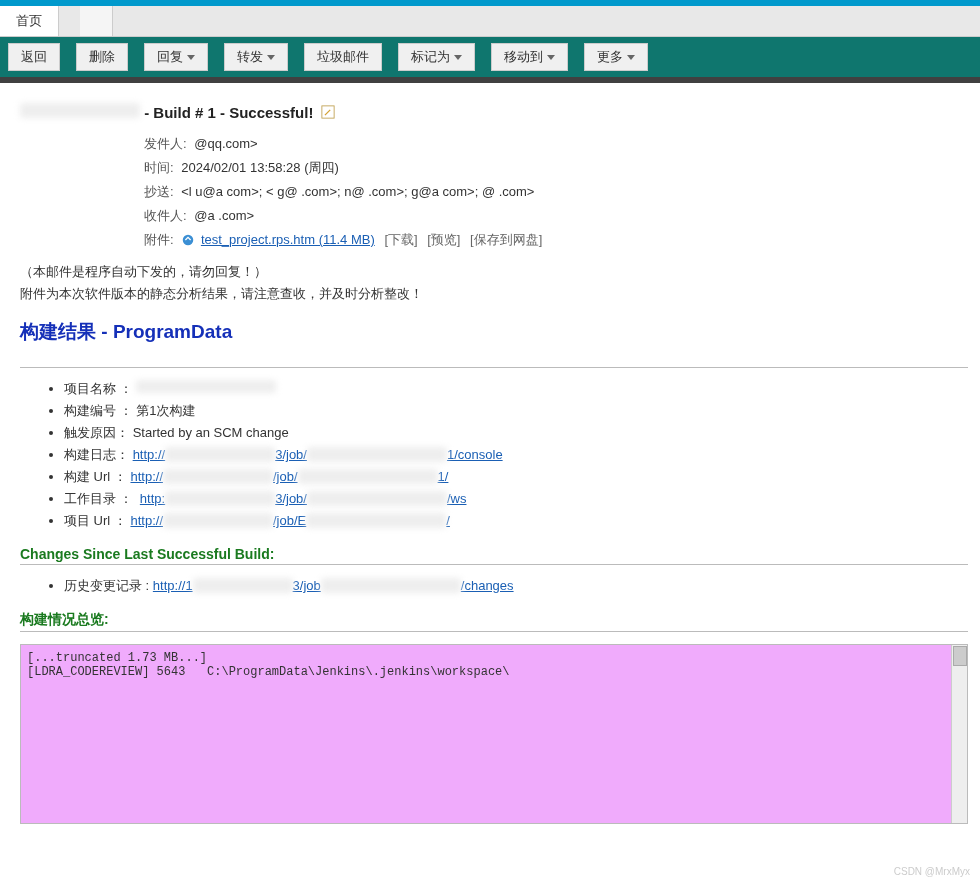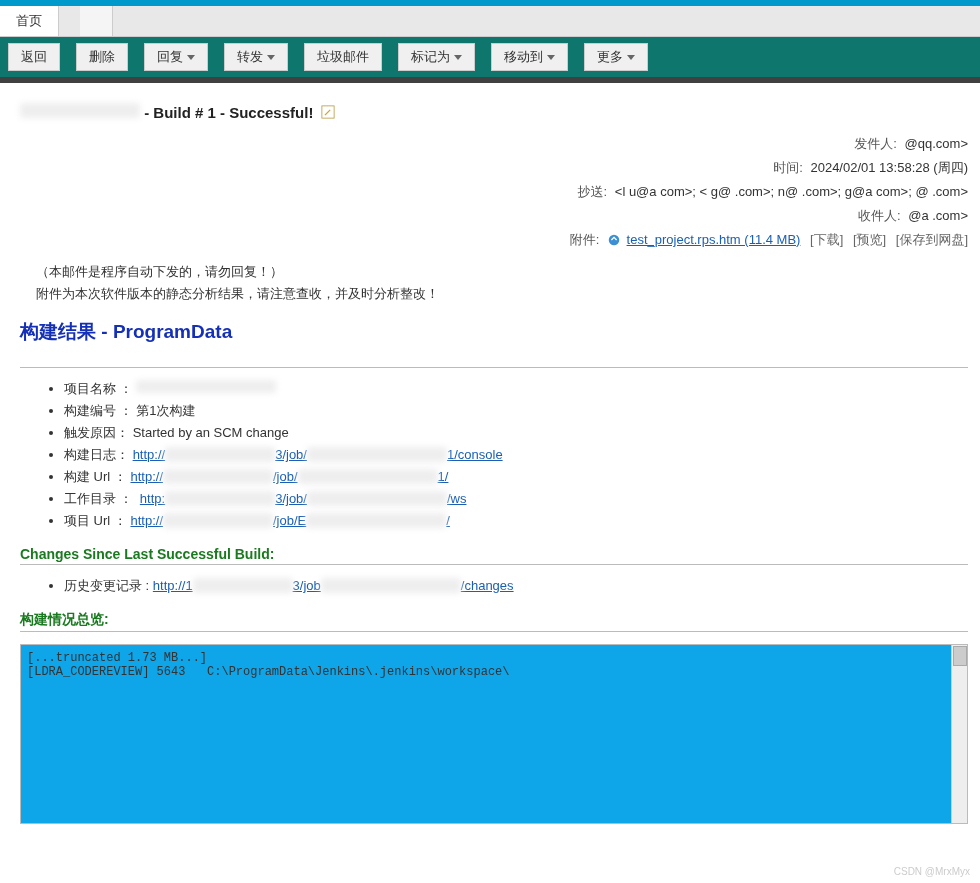--- a/index.html
+++ b/index.html
@@ -11,38 +11,38 @@
 .tab.inactive { background: #f5f5f5; border-right: 1px solid #ccc; }
 .toolbar { background: #0f766e; padding: 6px 8px; display: flex; gap: 16px; border-bottom: 6px solid #404040; }
 .tb-btn { background: #f0f0f0; border: 1px solid #ccc; padding: 4px 12px; font-size: 13px; cursor: pointer; color: #333; display: inline-flex; align-items: center; gap: 4px; }
 .caret { width: 0; height: 0; border-left: 4px solid transparent; border-right: 4px solid transparent; border-top: 5px solid #666; display: inline-block; }
 .content { padding: 20px 12px 20px 20px; }
 .subject-row { display: flex; align-items: center; margin-bottom: 14px; }
 .subject { font-size: 15px; font-weight: bold; color: #222; }
 .redact { background: #eee; filter: blur(3px); -webkit-filter: blur(3px); color: transparent; display: inline-block; border-radius: 2px; }
 .edit-icon { margin-left: 8px; display: inline-flex; align-items: center; }
 .edit-icon svg { width: 14px; height: 14px; }
-.meta { margin-left: 124px; margin-bottom: 8px; text-align: right; }
+.meta { margin-left: 124px; margin-bottom: 8px; }
 .meta-row { margin-bottom: 6px; font-size: 13px; color: #333; }
 .meta-label { color: #555; margin-right: 4px; }
 .attach-icon { display: inline-block; width: 14px; height: 14px; vertical-align: text-bottom; margin-right: 2px; }
 .attach-icon svg { width: 14px; height: 14px; }
 .attach-name { color: #1a5fb4; text-decoration: underline; }
 .attach-action { color: #666; margin-left: 6px; }
 .bracket-link { color: #666; }
 .body-area { margin-top: 14px; }
-.auto-note { font-size: 13px; margin-bottom: 4px; margin-left: 16px; }
+.auto-note { font-size: 13px; margin-bottom: 4px; }
 .result-title { font-size: 19px; color: #1530b8; font-weight: bold; margin: 16px 0 22px 0; }
 .section-h { font-size: 14px; color: #1a7a1f; font-weight: bold; margin-top: 16px; margin-bottom: 2px; }
 .hr { border: none; border-top: 1px solid #bbb; margin-bottom: 12px; }
 ul.info { list-style: disc; margin-left: 44px; }
 ul.info li { margin-bottom: 4px; font-size: 13px; }
 .info-label { color: #333; }
 .link { color: #1a5fb4; text-decoration: underline; cursor: pointer; }
-.log-box { border: 1px solid #bbb; background: #0ea5e9; height: 180px; font-family: "Courier New", monospace; font-size: 12px; padding: 6px; position: relative; overflow: hidden; }
+.log-box { border: 1px solid #bbb; background: #f0abfc; height: 180px; font-family: "Courier New", monospace; font-size: 12px; padding: 6px; position: relative; overflow: hidden; }
 .log-scroll { position: absolute; right: 0; top: 0; bottom: 0; width: 16px; background: #eee; border-left: 1px solid #ccc; }
 .log-thumb { background: #ccc; width: 14px; height: 20px; margin: 1px; border: 1px solid #aaa; }
 .log-line { white-space: pre; }
 .watermark { position: fixed; right: 10px; bottom: 6px; color: #ccc; font-size: 10px; }
 </style>
 </head>
 <body>
 
 <div class="title-bar"></div>
 

